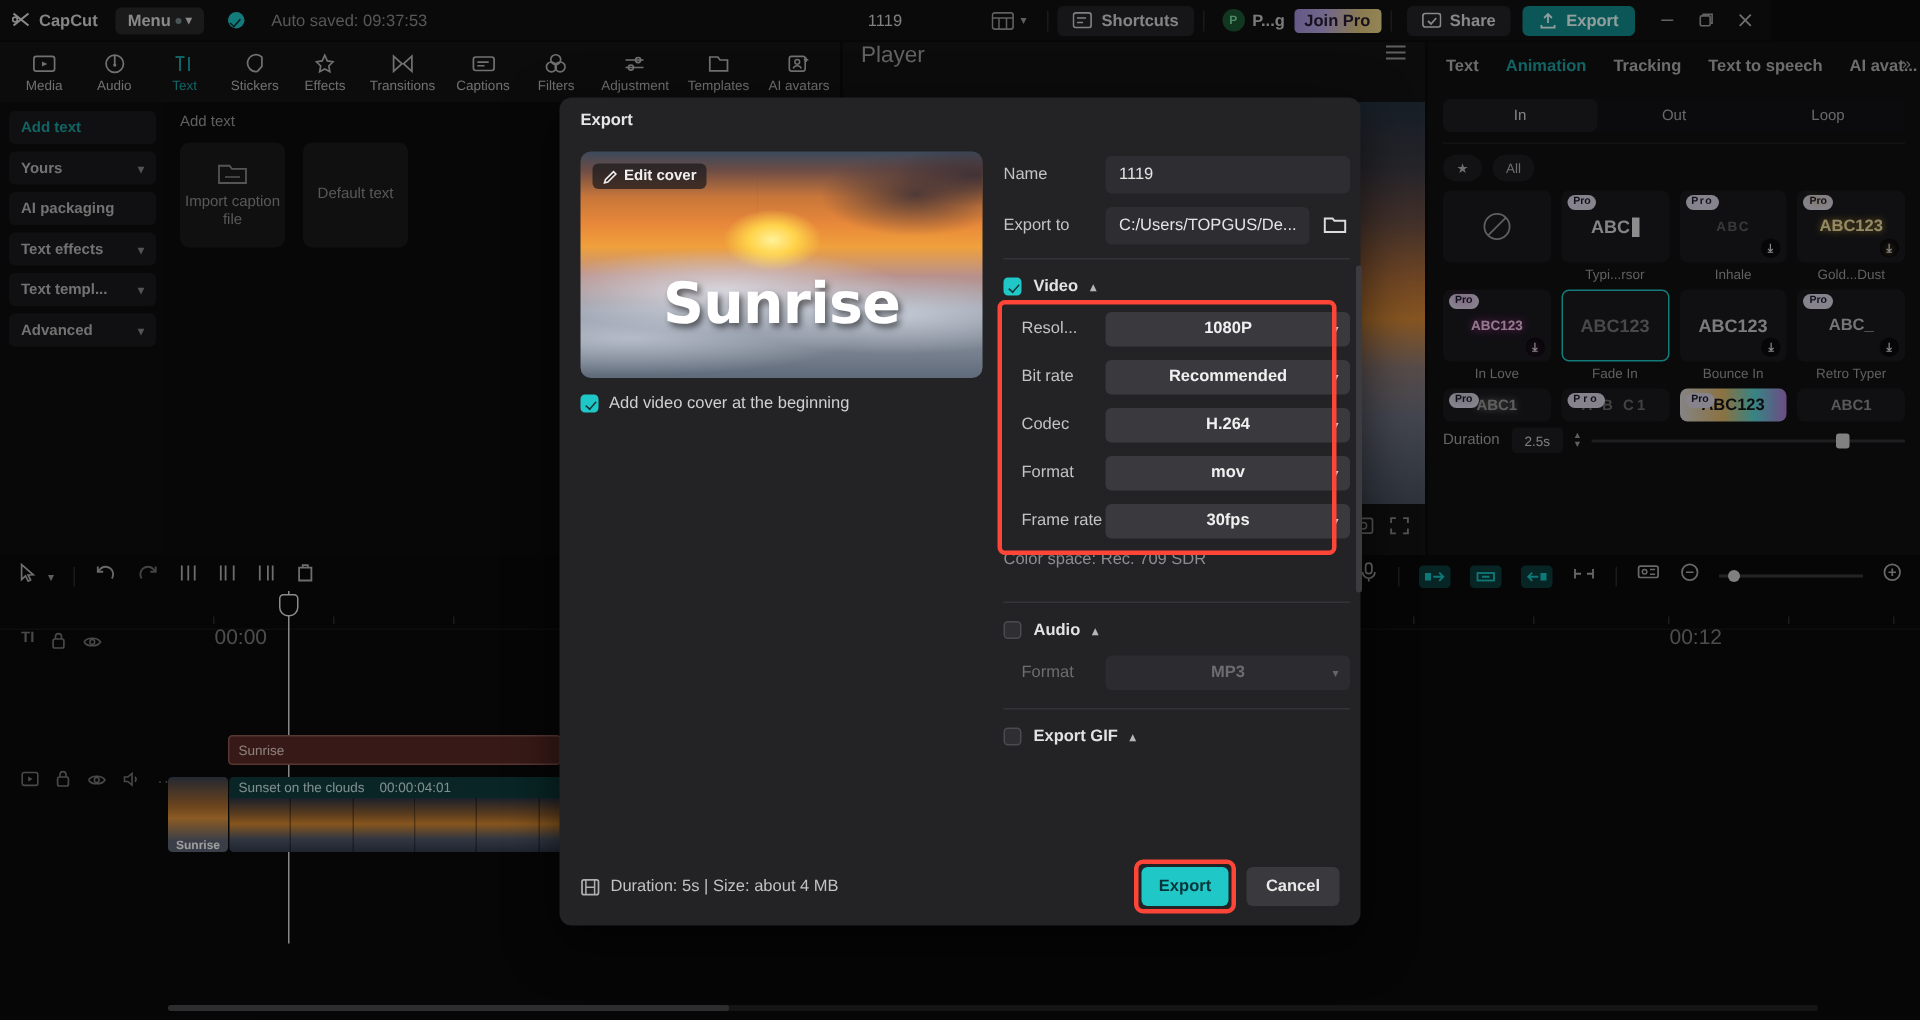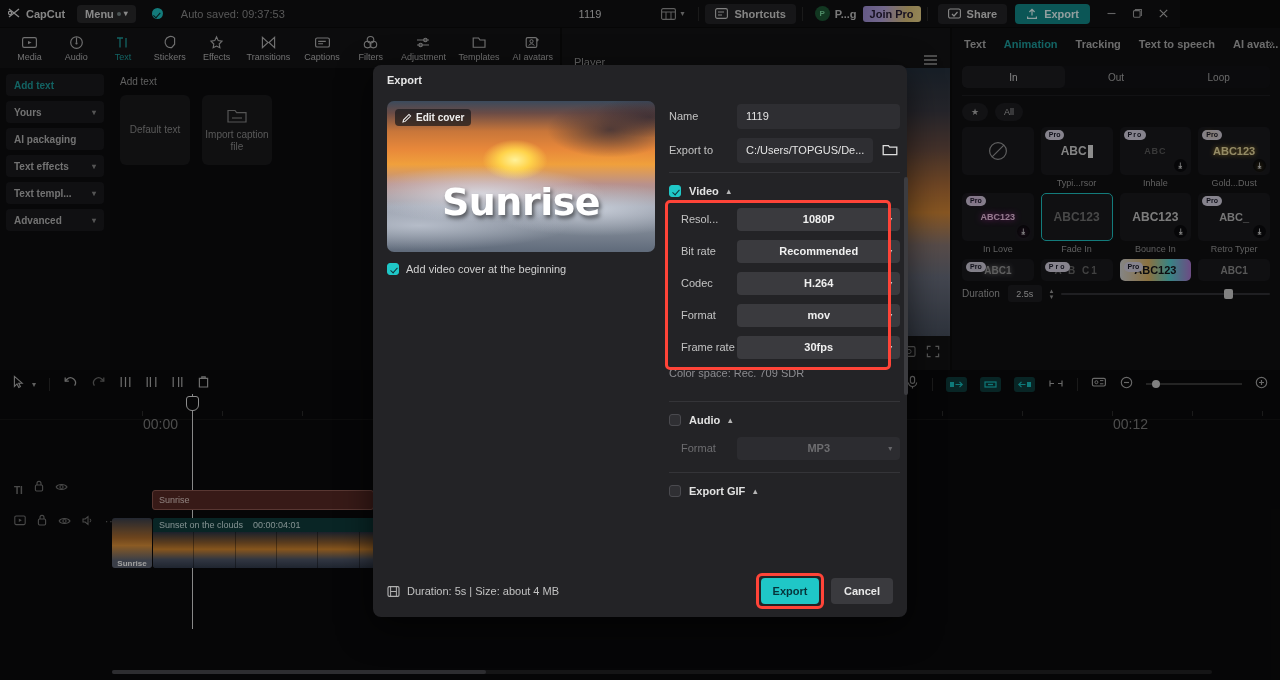--- a/index.html
+++ b/index.html
@@ -88,21 +88,21 @@
   .lib-title { font-size: 10px; color: #9a9a9a; margin-bottom: 8px; }
   .lib-row { display: flex; gap: 12px; }
   .lib-card {
     width: 70px; height: 70px; border-radius: 6px; background: #1a1a1c;
     display: flex; flex-direction: column; align-items: center; justify-content: center;
     font-size: 10px; color: #8f8f8f; text-align: center; gap: 4px; line-height: 1.25;
   }
 
   
   .player { position: absolute; top: 28px; left: 562px; width: 388px; height: 342px; background: #141416; }
-  .player-head { height: 40px; display: flex; align-items: flex-end; padding: 0 12px; font-size: 11px; color: #9f9f9f; }
+  .player-head { height: 40px; display: flex; align-items: flex-start; padding: 0 12px; font-size: 15px; color: #9f9f9f; }
   .hamburger { margin-left: auto; color: #9a9a9a; }
   .player-stage { position: absolute; top: 40px; left: 0; right: 0; bottom: 34px; background: #0a0a0b; overflow: hidden; }
   .player-img {
     position: absolute; inset: 0;
     background: linear-gradient(180deg,#26323f 0%, #3c3b44 16%, #6c4f45 30%, #b3713a 44%, #d98a37 54%, #8d7a76 66%, #6d7281 78%, #4a5261 100%);
   }
   .player-ctrl { position: absolute; bottom: 0; left: 0; right: 0; height: 34px; display: flex; align-items: center; padding: 0 10px; gap: 10px; color: #8a8a8a; }
 
   
   .rightpanel { position: absolute; top: 28px; left: 952px; width: 328px; height: 342px; background: #111113; }
@@ -464,28 +464,28 @@
     <div class="lp-item">
         <span>Advanced</span>
         <span class="chev">▾</span>
       </div>
   </div>
 
   <div class="libpanel">
     <div class="lib-title">Add text</div>
     <div class="lib-row">
       <div class="lib-card">
-        <span>Default text</span>
-      </div>
-      <div class="lib-card">
         <svg width="22" height="18" viewBox="0 0 22 18">
             <path d="M2 3.5 H9 L10.6 5.6 H20 V15 H2 Z" fill="none" stroke="#8a8a8a" stroke-width="1.2"></path>
             <path d="M6 11 H16" stroke="#8a8a8a" stroke-width="1.1"></path>
           </svg>
         <span>Import caption file</span>
+      </div>
+      <div class="lib-card">
+        <span>Default text</span>
       </div>
     </div>
   </div>
 
   <div class="player">
     <div class="player-head">
       <span>Player</span>
       <span class="hamburger">
         <svg width="15" height="12" viewBox="0 0 15 12">
             <path d="M1 2 H14 M1 6 H14 M1 10 H14" stroke="#9a9a9a" stroke-width="1.4"></path>
@@ -732,21 +732,21 @@
       <span class="tick" style="left:1112px"></span>
         <span class="tick" style="left:1192px"></span>
       <span class="tick" style="left:1262px"></span>
     </div>
 
     <div class="playhead" style="left:192px; top:24px; height:235px;">
       <span class="playhead-cap"></span>
     </div>
 
     <div class="track-heads">
-      <div class="track-head" style="height:76px; align-items:flex-end">
+      <div class="track-head" style="height:76px; align-items:flex-start">
         <span style="font-size:10px;font-weight:bold">TI</span>
         <span><svg width="10" height="12" viewBox="0 0 10 12">
               <rect x="1.4" y="5" width="7.2" height="6" rx="1.2" fill="none" stroke="#777" stroke-width="1.1"></rect>
               <path d="M3 5 V3.4 a2 2 0 0 1 4 0 V5" fill="none" stroke="#777" stroke-width="1.1"></path>
             </svg></span>
         <span><svg width="13" height="10" viewBox="0 0 13 10">
               <path d="M1 5 a6 4.2 0 0 1 11 0 a6 4.2 0 0 1 -11 0" fill="none" stroke="#777" stroke-width="1.1"></path>
               <circle cx="6.5" cy="5" r="1.6" fill="none" stroke="#777" stroke-width="1"></circle>
             </svg></span>
       </div>

